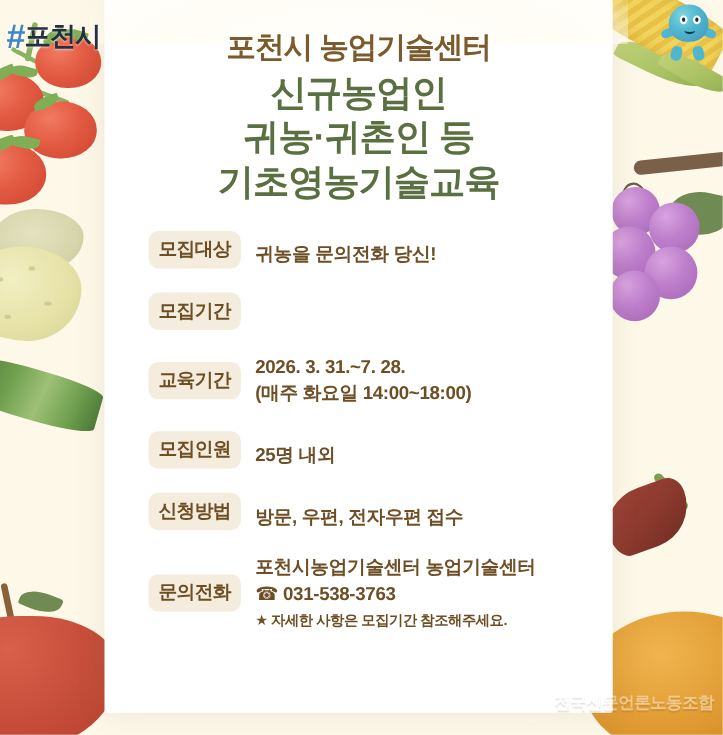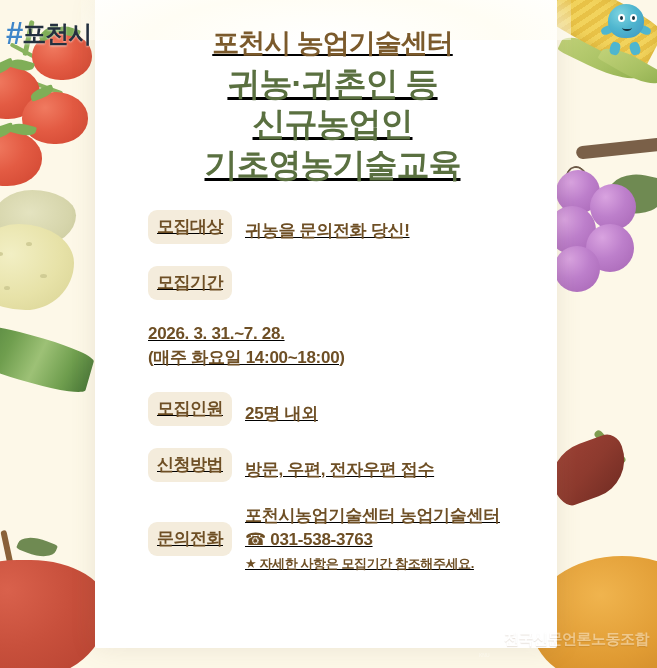--- a/index.html
+++ b/index.html
@@ -118,21 +118,21 @@
     position:absolute;left:95px;top:0;width:462px;height:648px;
     background:#ffffff;
     border-radius:0 0 2px 2px;
     box-shadow:0 0 26px rgba(120,110,80,.13);
   }
   .card:before{
     content:"";position:absolute;left:-14px;right:-14px;top:-38px;height:78px;
     background:radial-gradient(ellipse 62% 100% at 50% 100%, #ffffff 0%, #fffdf4 58%, rgba(253,248,232,0) 100%);
   }
 
-  .card-inner{position:relative;z-index:3;padding:28px 26px 0 39px;text-decoration:underline;}
+  .card-inner{position:relative;z-index:3;padding:28px 26px 0 26px;}
 
   
   .title-line{
     text-align:center;font-weight:bold;letter-spacing:-1px;
     line-height:1.14;white-space:nowrap;
   }
   .title-1{font-size:27px;color:#7b5a2c;margin-bottom:6px;}
   .title-2{font-size:33px;color:#5a7040;margin-bottom:3px;}
   .title-3{font-size:33px;color:#5a7040;margin-bottom:3px;}
   .title-4{font-size:33px;color:#5a7040;margin-bottom:0;}
@@ -280,38 +280,39 @@
 
     <div style="position:absolute;left:536px;top:556px;width:160px;height:130px;">
       <div class="sweetpotato" style="left:-4px;top:0px;width:180px;height:130px;"></div>
     </div>
   </div>
 
   <div class="card">
     <div class="card-inner">
 
       <div class="title-line title-1">포천시 농업기술센터</div>
+      <div class="title-line title-3">신규농업인</div>
       <div class="title-line title-2">귀농·귀촌인 등</div>
-      <div class="title-line title-3">신규농업인</div>
       <div class="title-line title-4">기초영농기술교육</div>
 
       <div class="info-list">
 
         <div class="info-row">
           <div class="chip">모집대상</div>
           <div class="val">
             <span>귀농을 문의전화 당신!</span>
           </div>
         </div>
 
         <div class="info-row">
           <div class="chip">모집기간</div>
         </div>
 
         <div class="info-row tall">
+          <div class="chip">교육기간</div>
           <div class="val">
             <span>2026. 3. 31.~7. 28.</span>
             <span class="line2">(매주 화요일 14:00~18:00)</span>
           </div>
         </div>
 
         <div class="info-row">
           <div class="chip">모집인원</div>
           <div class="val">
             <span>25명 내외</span>

